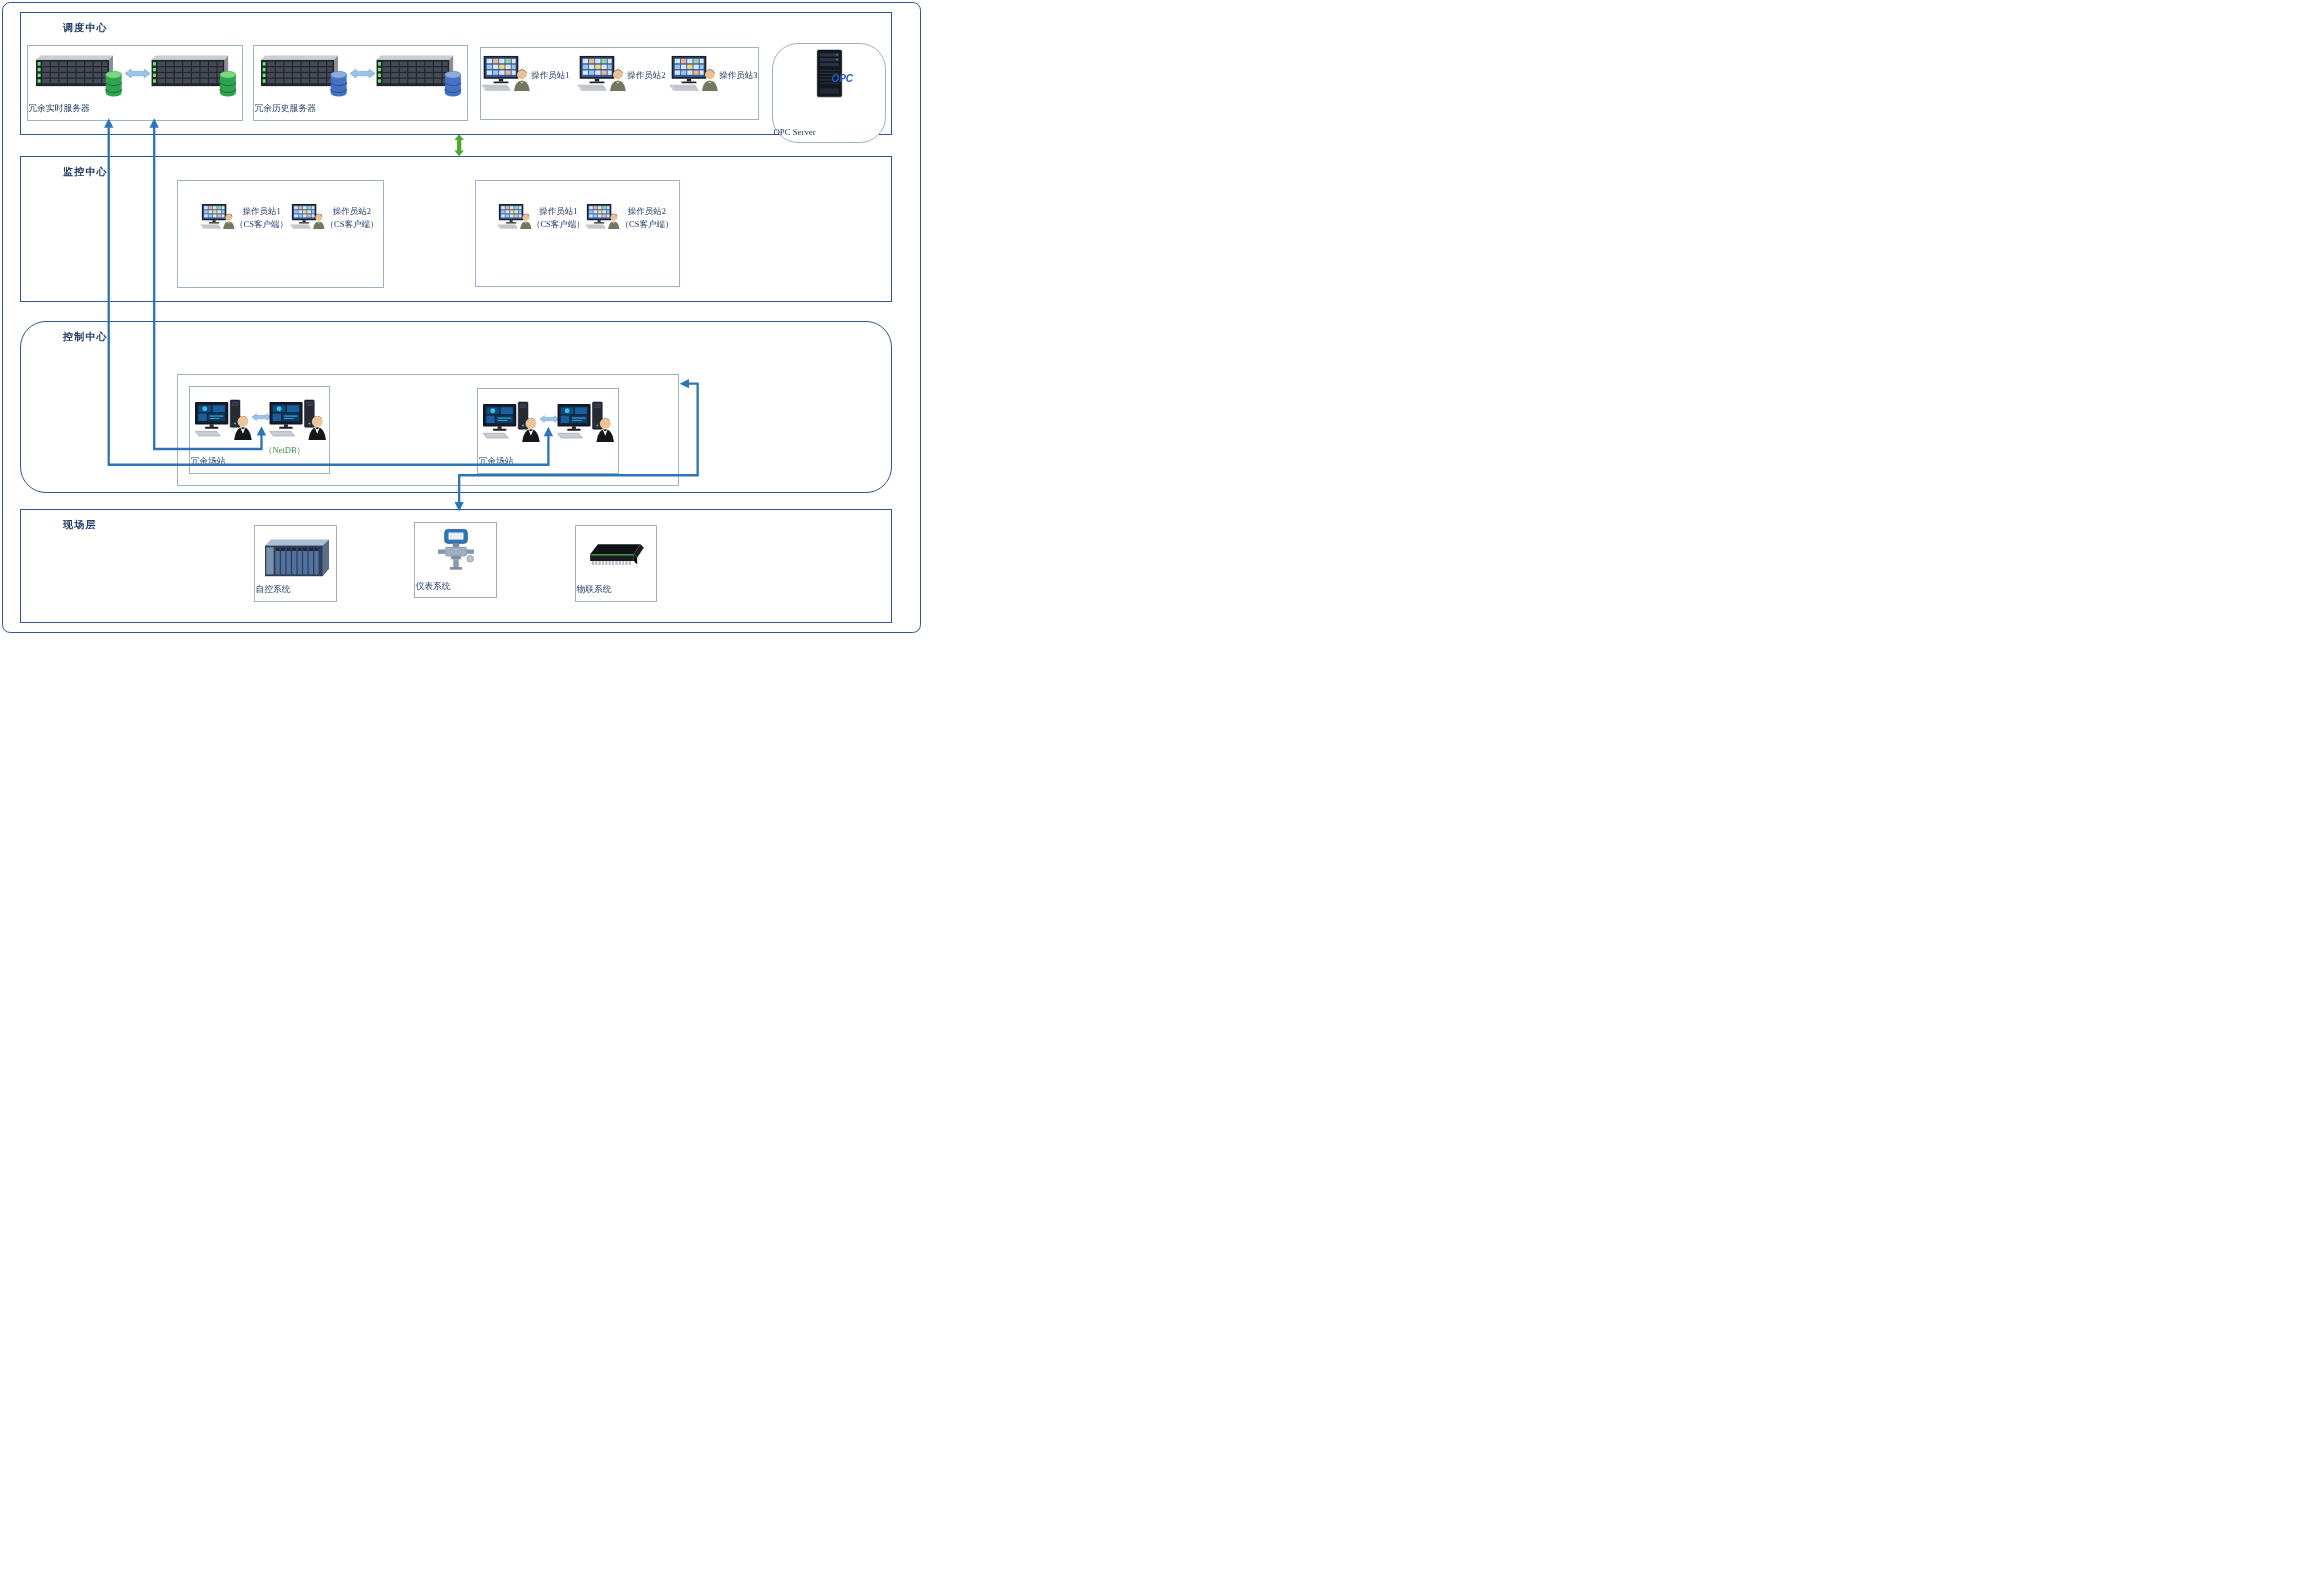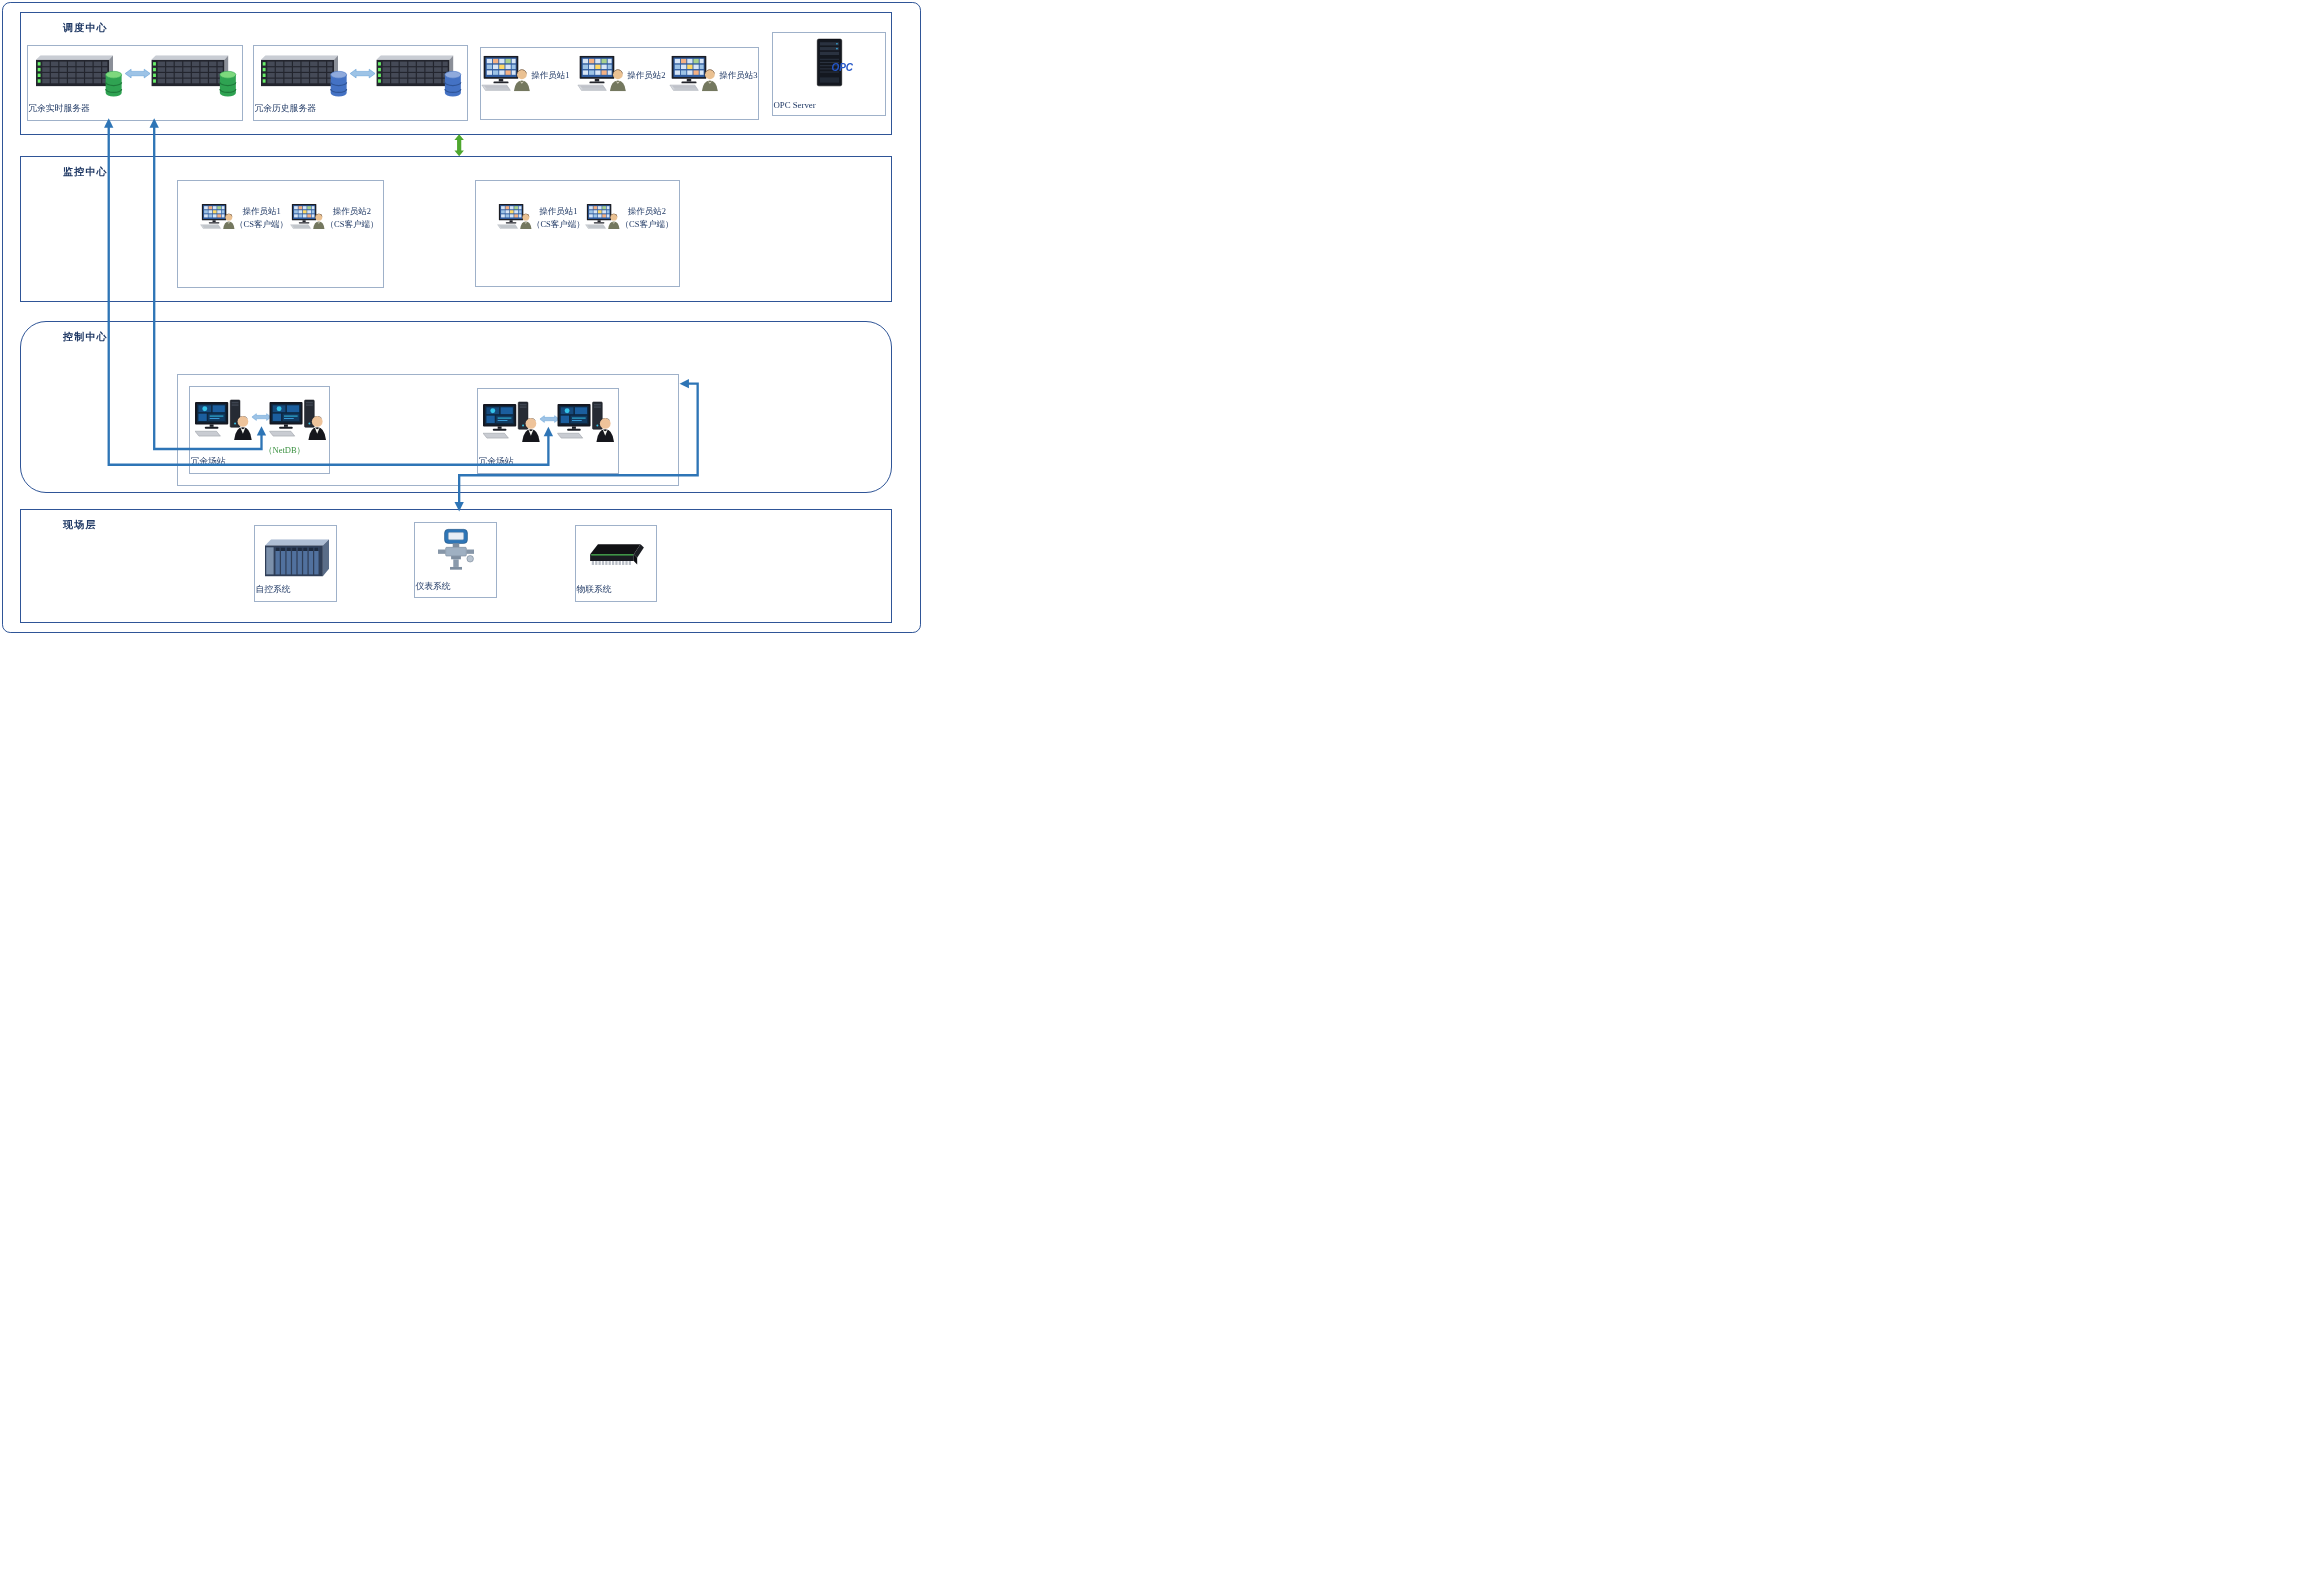--- a/index.html
+++ b/index.html
@@ -26,21 +26,21 @@
   
   #sec-dispatch   { left:20.4px; top:11.7px;  width:872px; height:123px; }
   #sec-monitoring { left:20.4px; top:156px; width:872px; height:146px; }
   #sec-control    { left:20.4px; top:321px; width:872px; height:172px;border-radius:26px; }
   #sec-field      { left:20.4px; top:509px; width:872px; height:114px; }
 
   
   #box-realtime  { left:5.8px;   top:32px; width:216px; height:76px; }
   #box-history   { left:232px;  top:32px; width:215px; height:76px; }
   #box-operators { left:459px;  top:34px; width:279px; height:73px; }
-  #box-opc       { left:751px; top:19px; width:114px; height:84px; }
+  #box-opc       { left:751px; top:30px; width:114px; height:100px;border-radius:26px; }
   #box-realtime .pair-svg { left:7.6px; top:7px; width:201px; height:48px; }
   #box-history  .pair-svg { left:7px; top:7px; width:201px; height:48px; }
   #box-operators .station { top:4.7px; width:88px; }
   #st-d1 { left:0; } #st-d2 { left:96px; } #st-d3 { left:188px; }
   .opc-svg { position:absolute; left:40px; top:5.8px; width:33px; height:50px; }
 
   
   #grp-1 { left:156px; top:23px; width:207px; height:108px; }
   #grp-2 { left:454px; top:23px; width:205px; height:107px; }
   .grp .station { top:14px; width:88px; }

